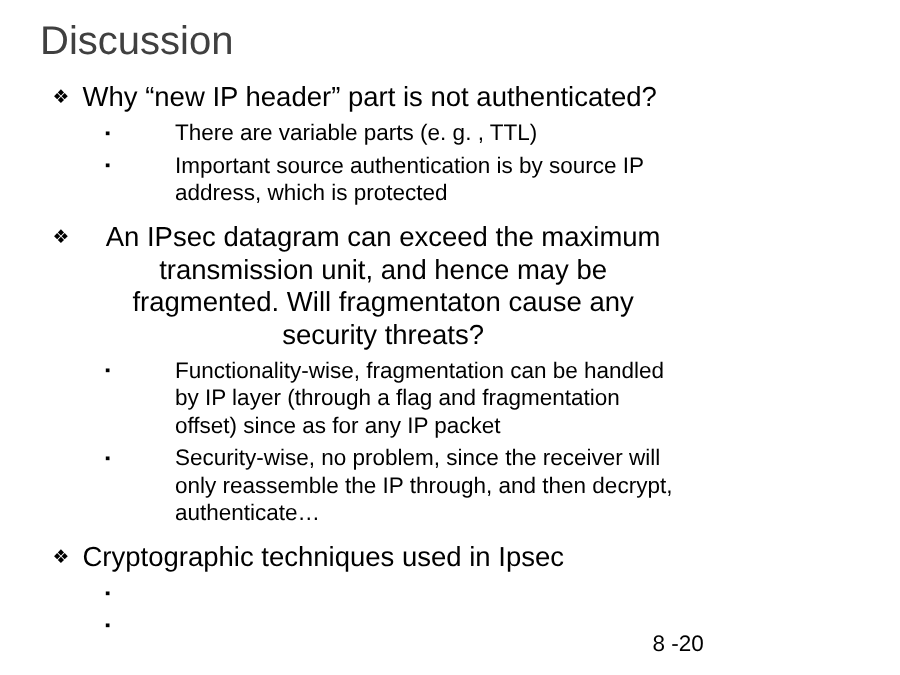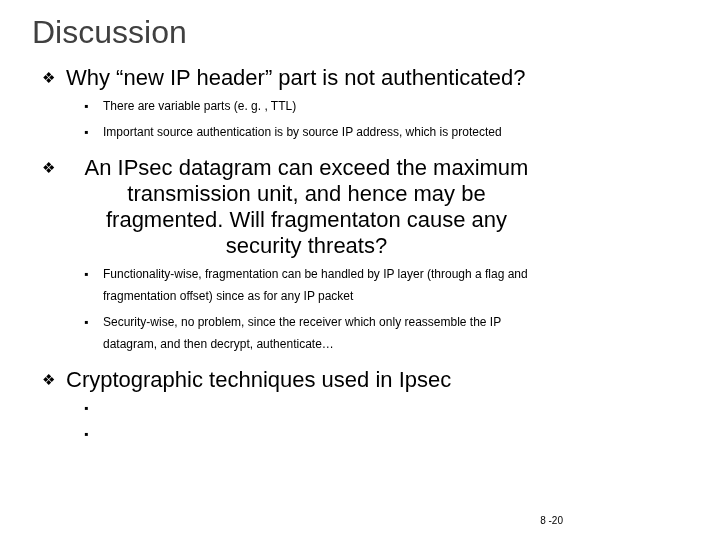--- a/index.html
+++ b/index.html
@@ -55,28 +55,29 @@
   }
   .level2 .bullet {
     font-size: 12px;
     color: #000000;
     margin-right: 9px;
     line-height: 22px;
     flex: 0 0 auto;
     width: 10px;
   }
   .level2 .text {
-    font-size: 12px;
+    font-size: 18px;
     line-height: 22px;
+    margin-left: 37px;
   }
   .pagenum {
     position: absolute;
     right: 20px;
     bottom: 14px;
-    font-size: 10px;
+    font-size: 18px;
     color: #000000;
     margin-top: 17px;
   }
 </style>
 </head>
 <body>
 
 <div class="slide">
   <div class="title">Discussion</div>
 
@@ -101,21 +102,21 @@
       <span class="bullet">❖</span>
       <span class="text">An IPsec datagram can exceed the maximum transmission unit, and hence may be fragmented. Will fragmentaton cause any security threats?</span>
     </div>
     <div class="sublist">
       <div class="level2">
         <span class="bullet">▪</span>
         <span class="text">Functionality-wise, fragmentation can be handled by IP layer (through a flag and fragmentation offset) since as for any IP packet</span>
       </div>
       <div class="level2">
         <span class="bullet">▪</span>
-        <span class="text">Security-wise, no problem, since the receiver which only reassemble the IP datagram, and then decrypt, authenticate…</span>
+        <span class="text">Security-wise, no problem, since the receiver will only reassemble the IP through, and then decrypt, authenticate…</span>
       </div>
     </div>
 
     <div class="level1">
       <span class="bullet">❖</span>
       <span class="text">Cryptographic techniques used in Ipsec</span>
     </div>
     <div class="sublist">
       <div class="level2">
         <span class="bullet">▪</span>

